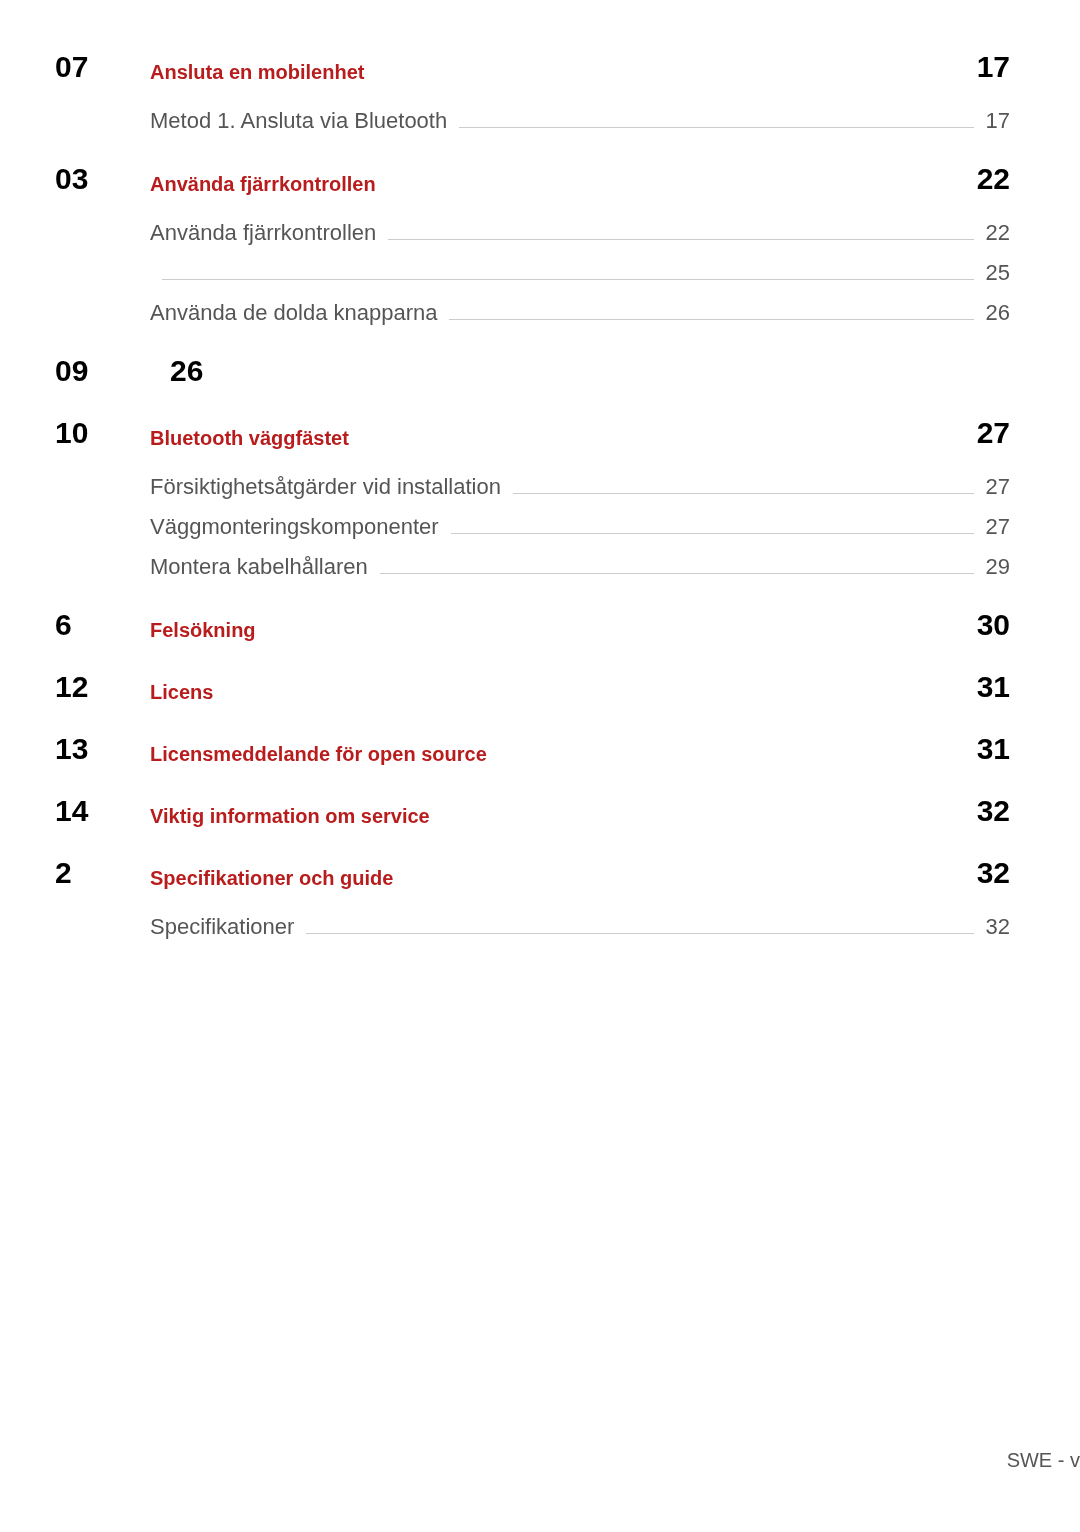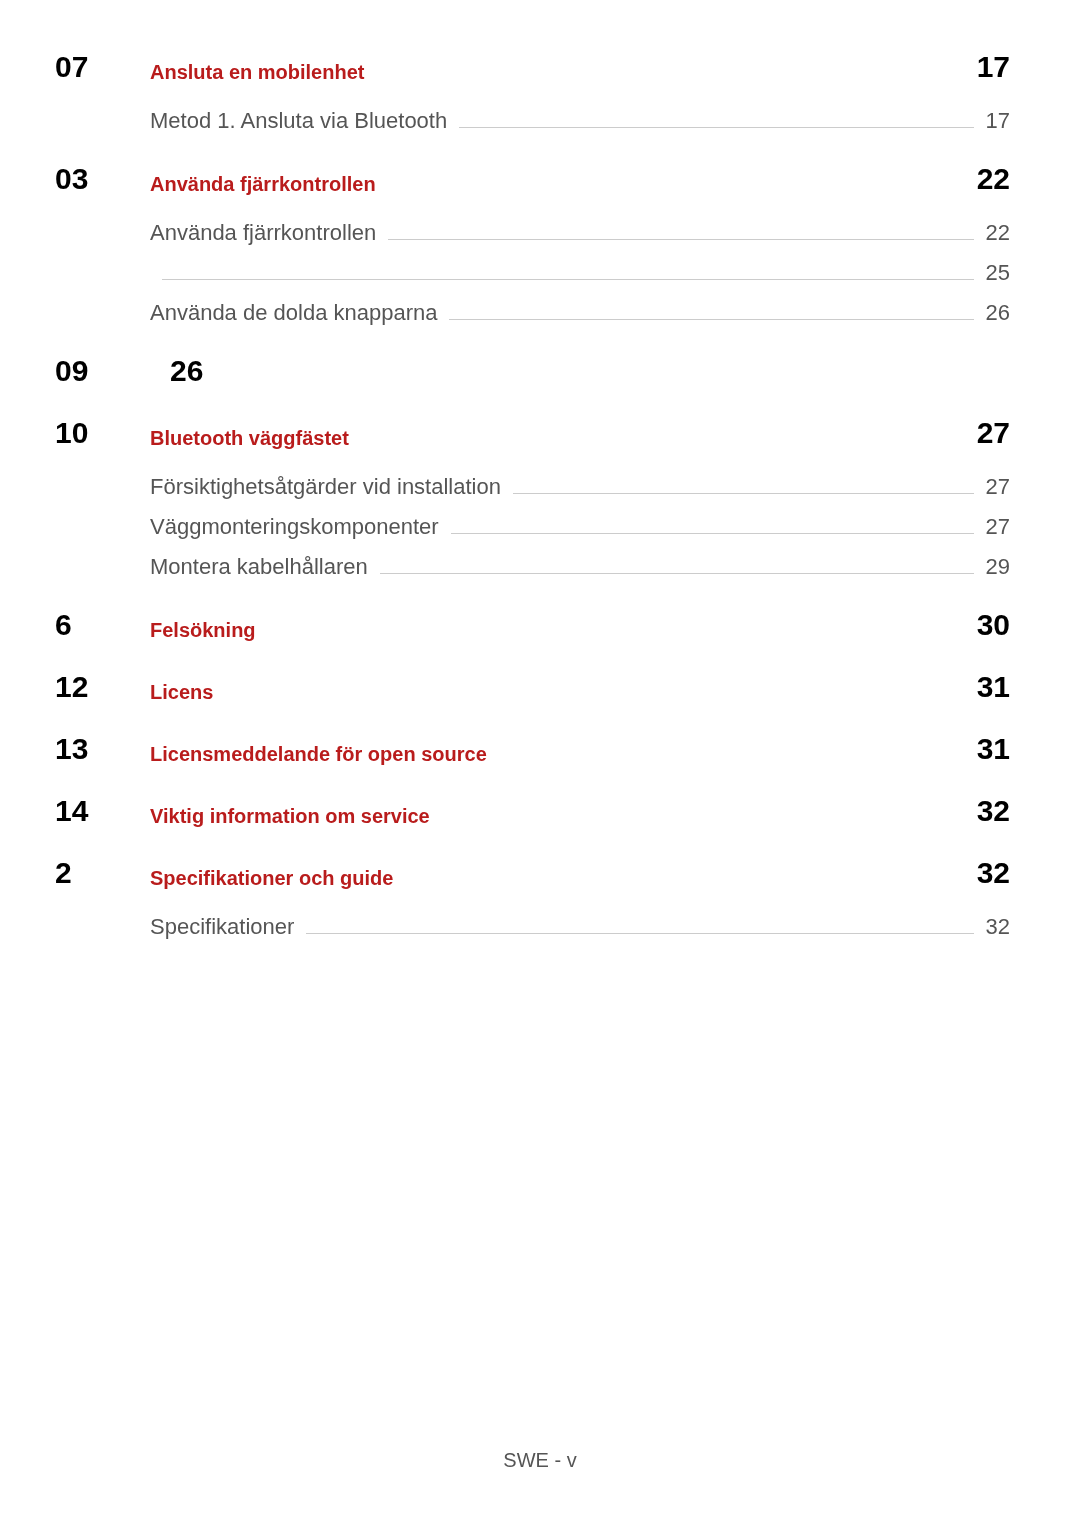--- a/index.html
+++ b/index.html
@@ -67,21 +67,21 @@
     .subitem-page {
       color: #555;
       font-size: 22px;
       flex-shrink: 0;
     }
     .footer {
       position: absolute;
       bottom: 60px;
       left: 0;
       right: 0;
-      text-align: center;
+      text-align: right;
       font-size: 20px;
       color: #555;
     }
   </style>
 </head>
 <body>
 
 <div class="content">
 
   <div class="section">

